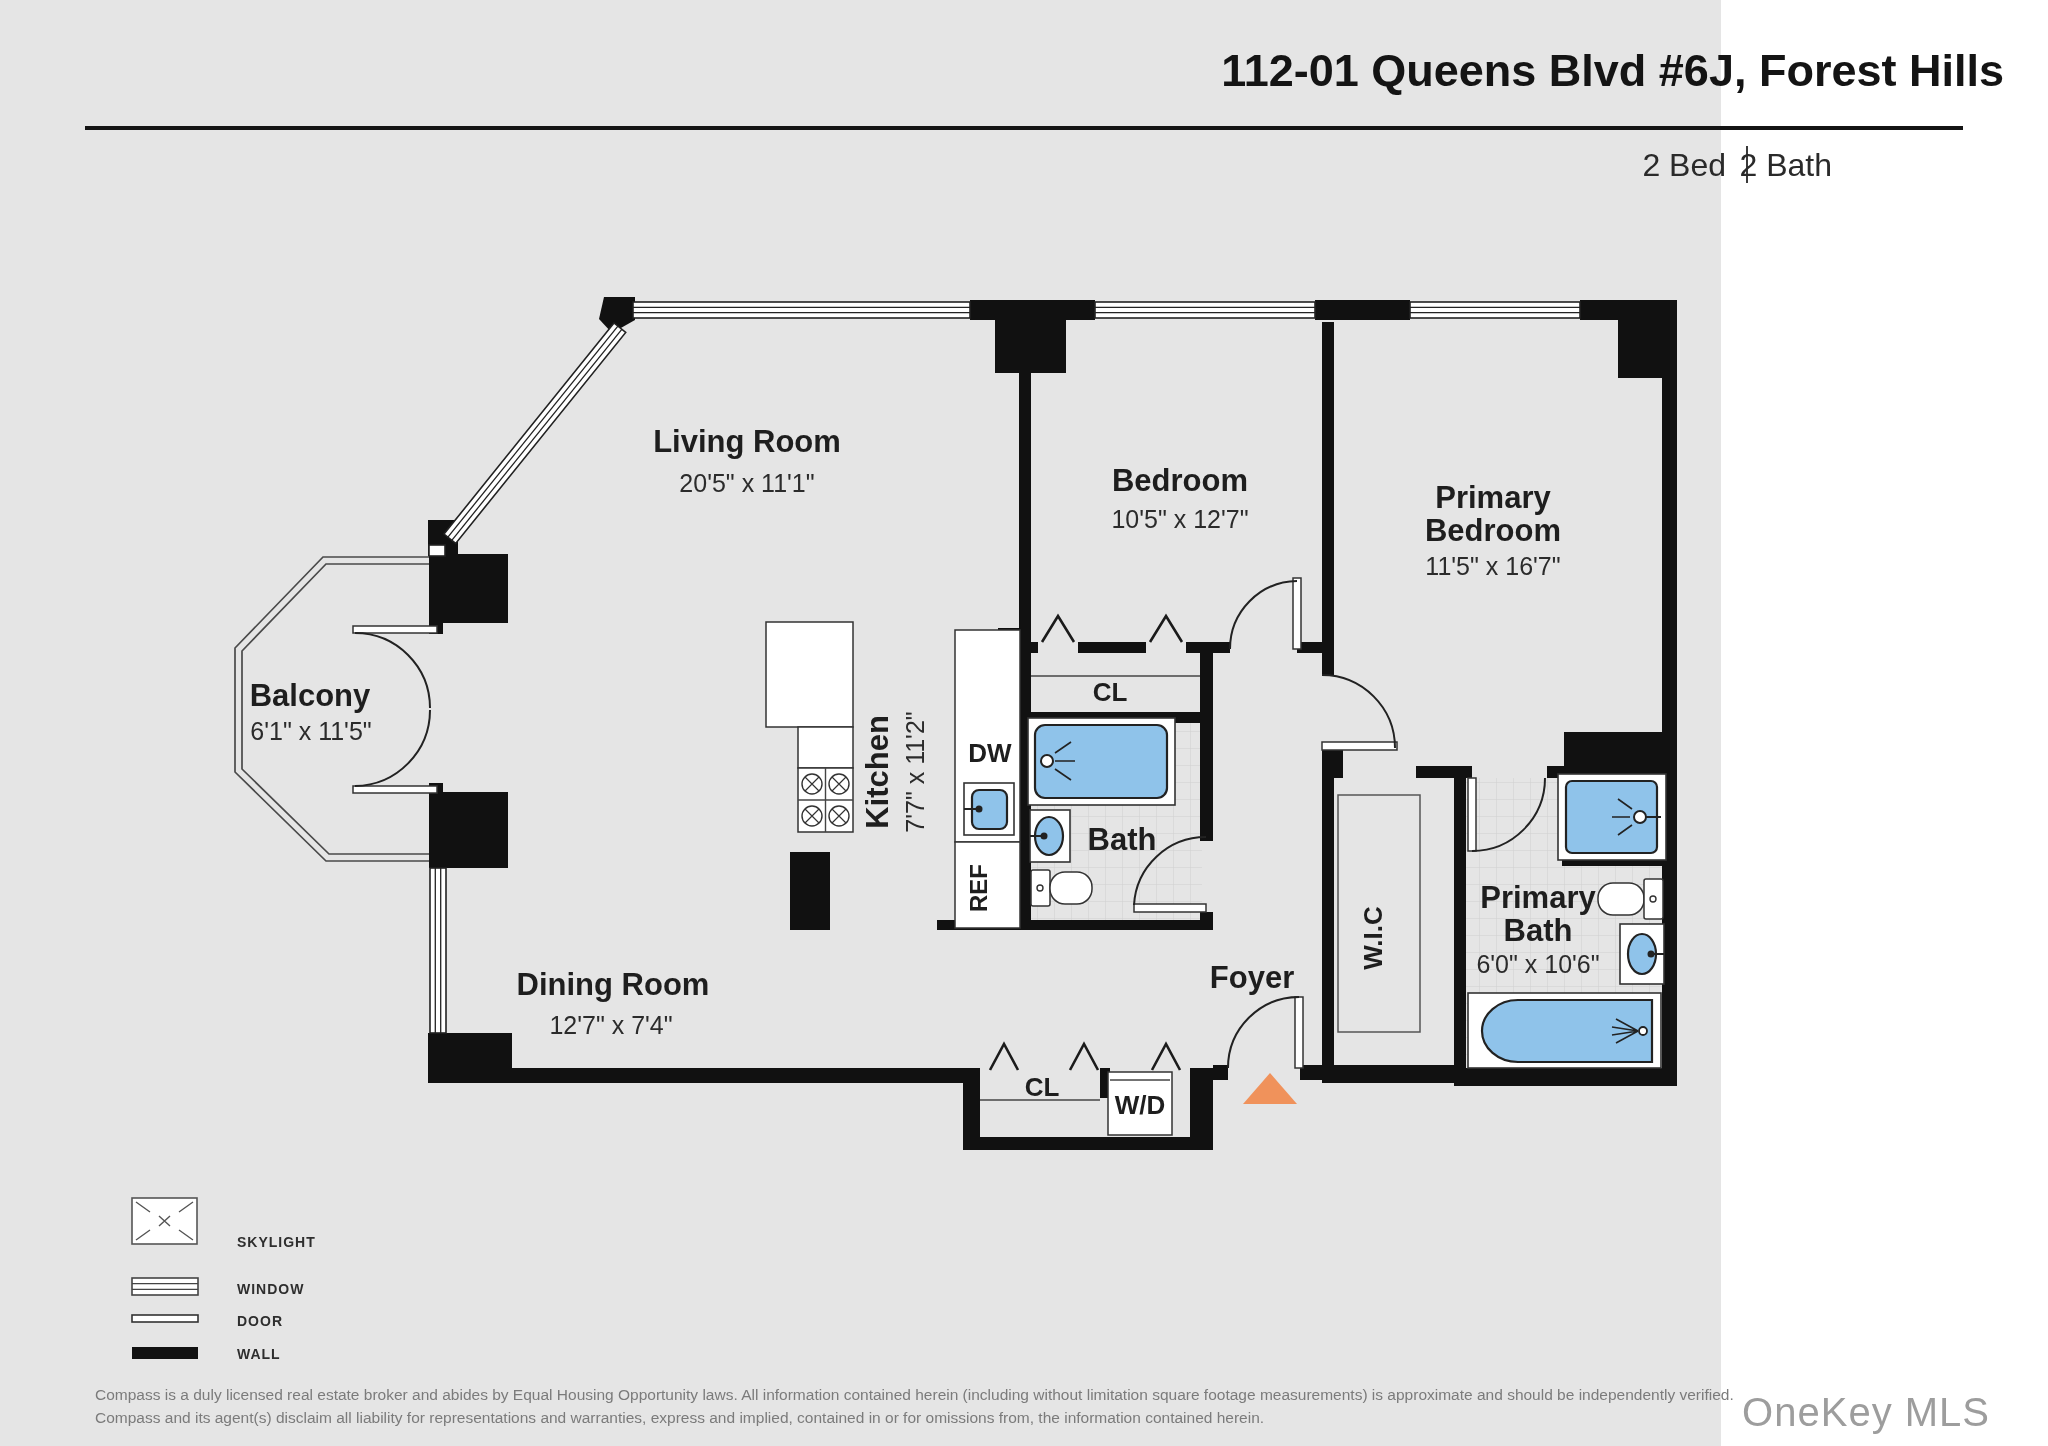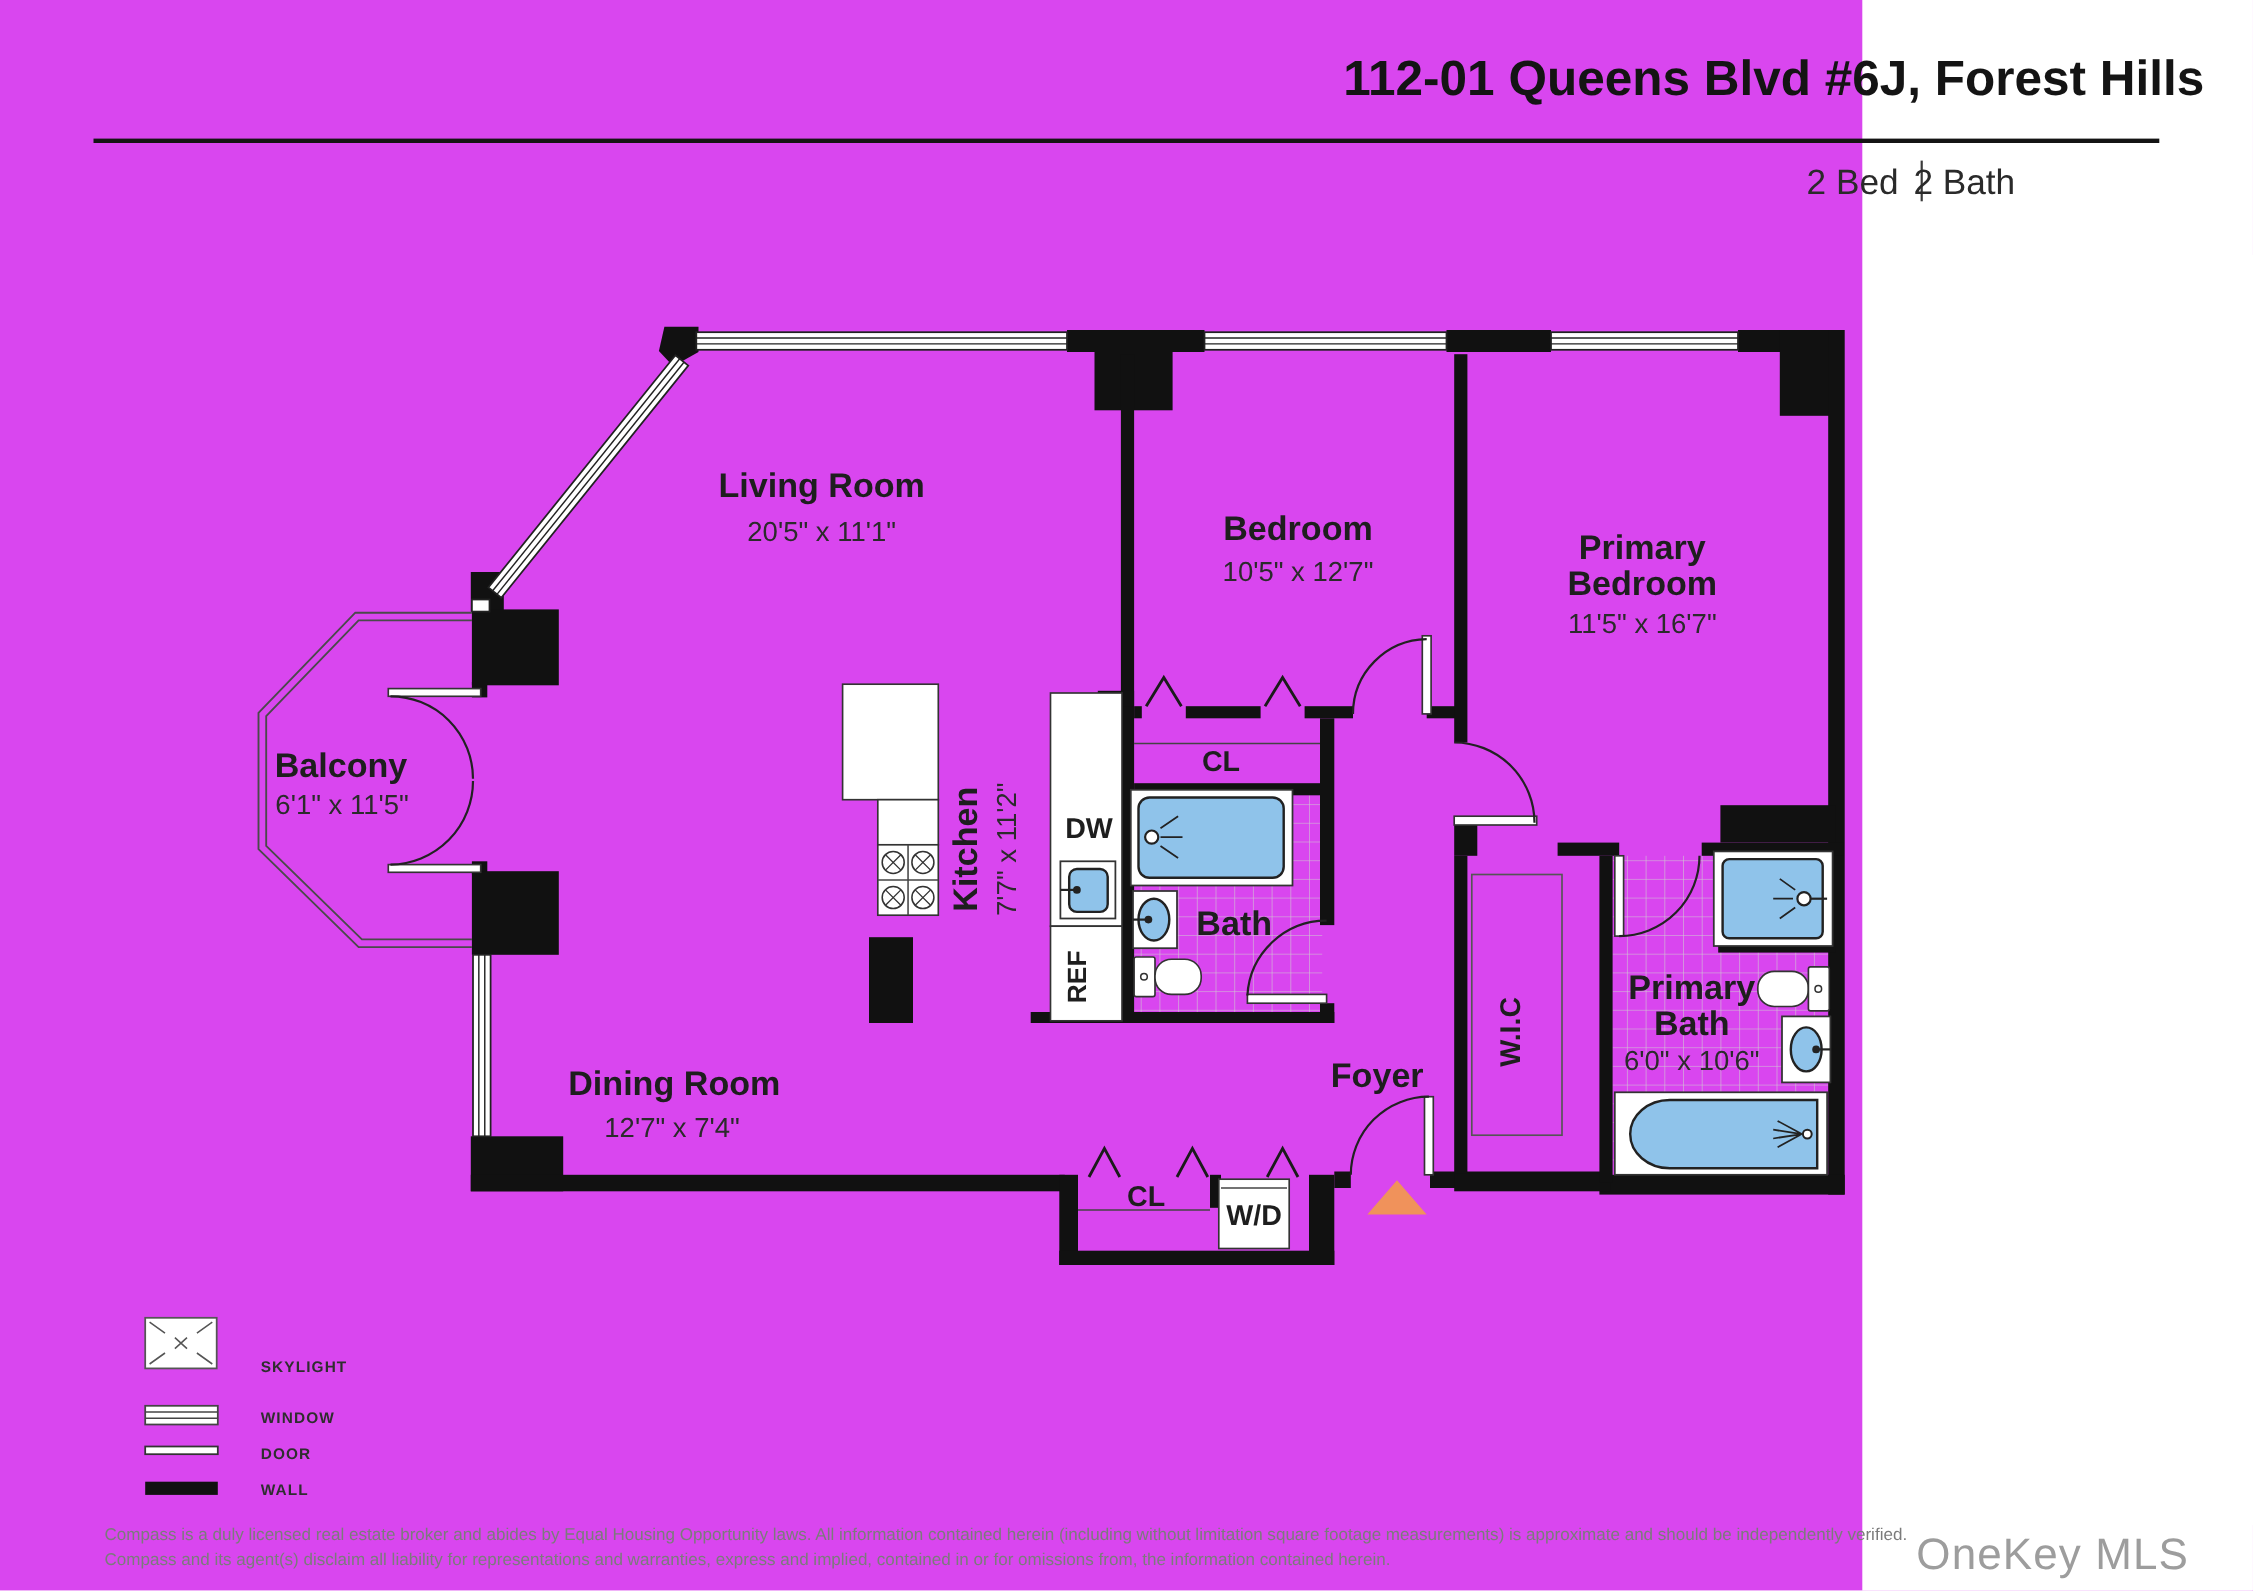--- a/index.html
+++ b/index.html
@@ -1,16 +1,16 @@
 <!DOCTYPE html>
 <html><head>
 <meta charset="utf-8">
 <style>
   html,body{margin:0;padding:0;background:#ffffff;}
-  .page{position:relative;width:1693px;height:1446px;background:#d946ef;font-family:"Liberation Sans",sans-serif;}
+  .page{position:relative;width:1693px;height:1446px;background:#e5e5e5;font-family:"Liberation Sans",sans-serif;padding-left:28px;}
   svg{position:absolute;left:0;top:0;}
   text{fill:#1b1b1b;}
   .title{font-size:45px;font-weight:600;fill:#141414;}
   .subtitle{font-size:32px;font-weight:400;fill:#2a2a2a;}
   .room-name{font-size:31px;font-weight:600;fill:#1e1e1e;}
   .room-dim{font-size:25px;font-weight:400;fill:#2b2b2b;}
   .small-label{font-size:26px;font-weight:600;fill:#1e1e1e;}
   .tiny-label{font-size:24px;font-weight:600;fill:#1e1e1e;}
   .legend-label{font-size:14px;font-weight:600;letter-spacing:1px;fill:#2e2e2e;}
   .disclaimer{font-size:15.5px;font-weight:400;fill:#7b7b7b;}

